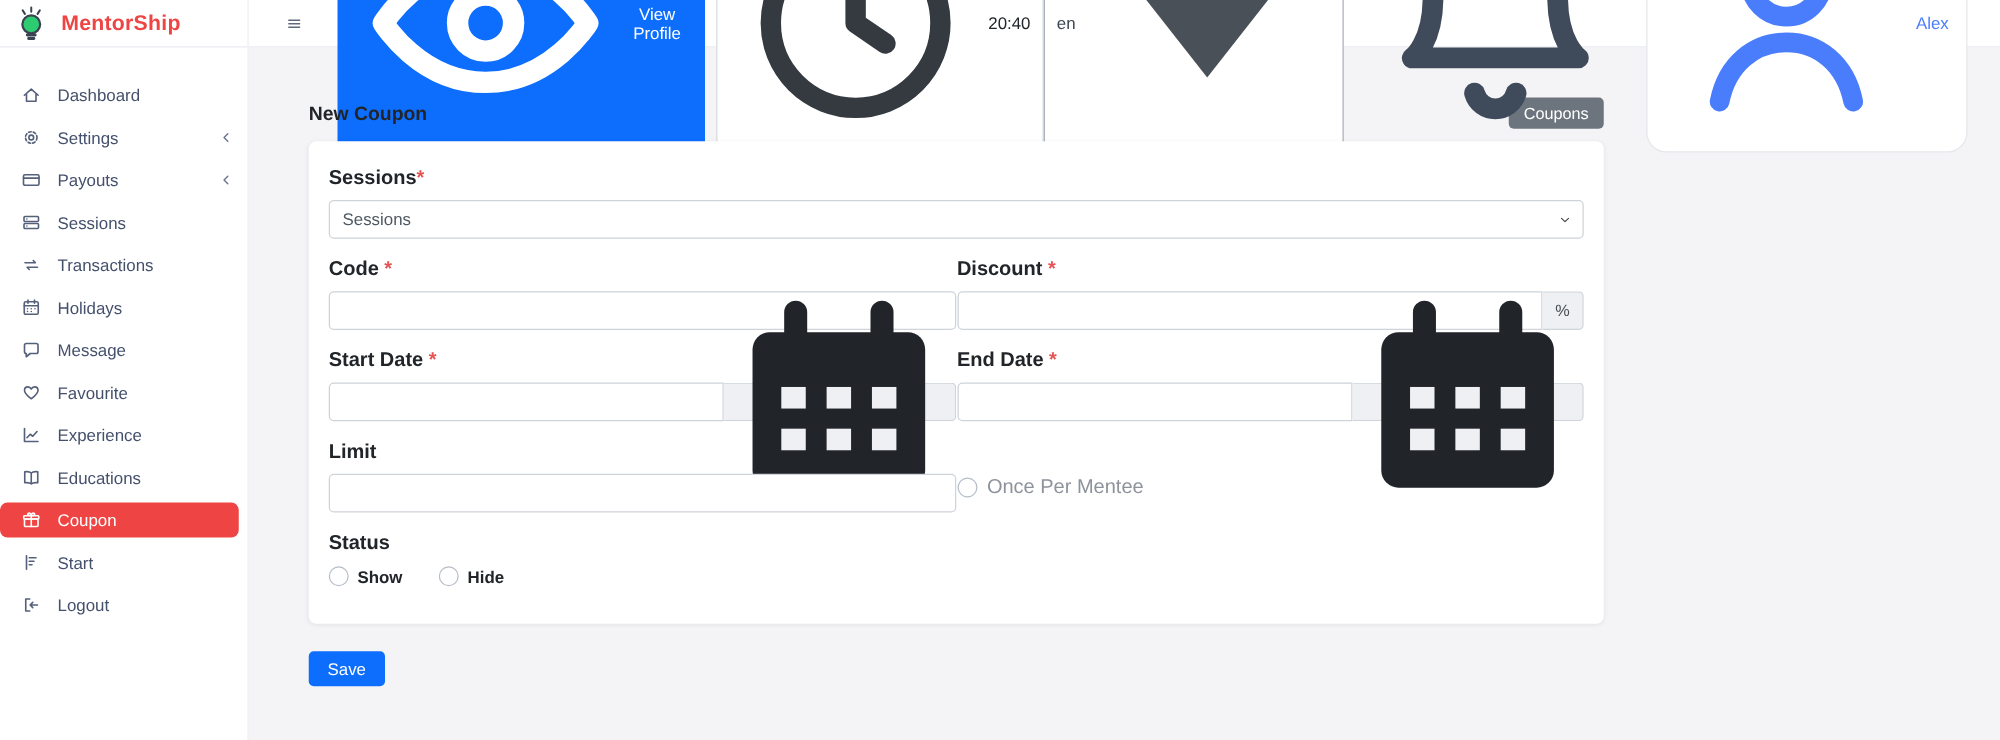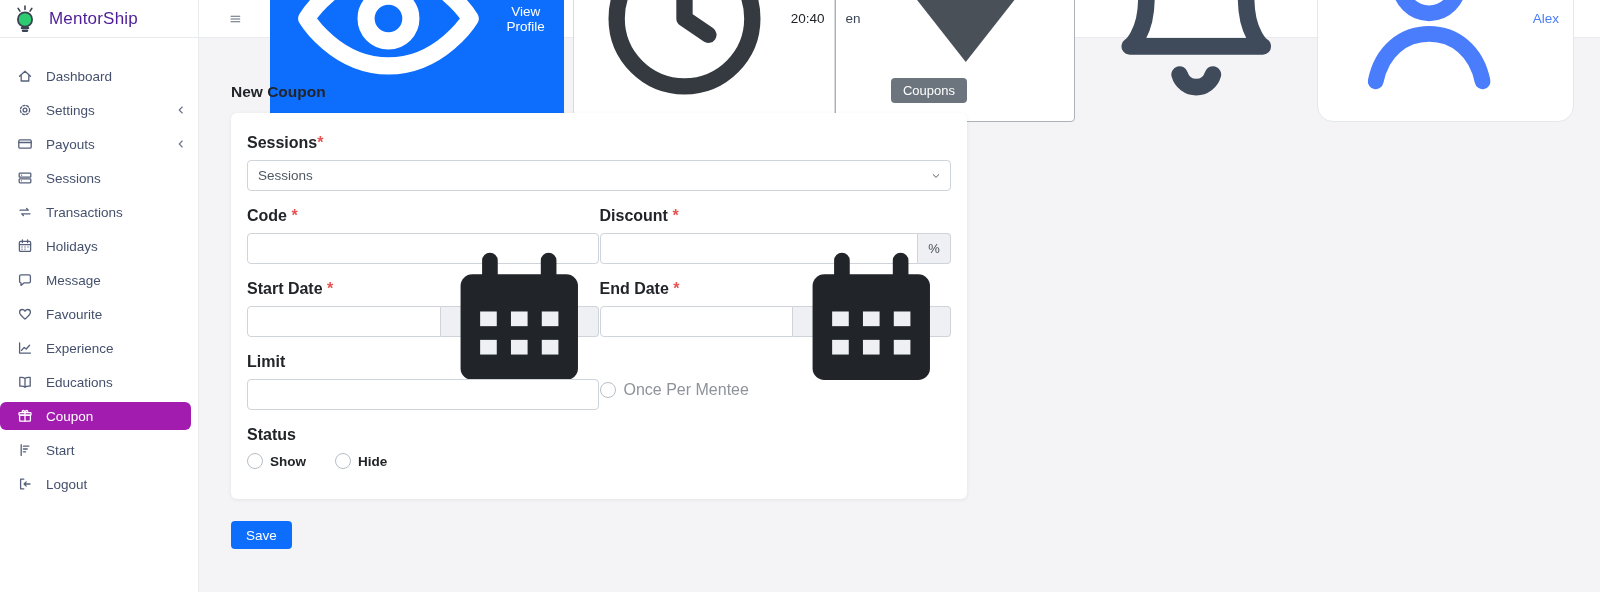--- a/index.html
+++ b/index.html
@@ -3,26 +3,26 @@
 <meta charset="utf-8">
 <style>
   * { margin:0; padding:0; box-sizing:border-box; }
   html,body { width:1600px; height:592px; font-family:"Liberation Sans","DejaVu Sans",sans-serif; background:#fff; overflow:hidden; }
   .app { display:flex; width:1600px; height:592px; }
 
   
   .sidebar { width:199px; min-width:199px; background:#fff; border-right:1px solid #e9ecef; display:flex; flex-direction:column; }
   .brand { height:38px; display:flex; align-items:center; gap:9px; padding-left:10px; border-bottom:1px solid #e9ecef; }
   .brand svg { width:30px; height:30px; }
-  .brand-name { font-size:17px; font-weight:400; color:#4c1d95; letter-spacing:.2px;text-align:right; }
+  .brand-name { font-size:17px; font-weight:700; color:#ef4444; letter-spacing:.2px;text-align:right; }
   .nav { padding-top:24px; }
   .nav-item { display:flex; align-items:center; height:28px; margin-bottom:6px; padding-left:17px; padding-right:10px; color:#44506c; font-size:13.5px; cursor:pointer; }
   .nav-item .nav-ic { width:16px; height:16px; margin-right:13px; display:flex; color:#55607a; }
   .nav-item .nav-ic svg { width:16px; height:16px; }
-  .nav-item.active { background:#a21caf; color:#fff; border-radius:6px; margin-right:7px; }
+  .nav-item.active { background:#ef4444; color:#fff; border-radius:6px; margin-right:7px; }
   .nav-item.active .nav-ic { color:#fff; }
   .nav-chevron { margin-left:auto; width:14px; height:14px; color:#6a7490; display:flex; }
   .nav-chevron svg { width:14px; height:14px; }
 
   
   .main { flex:1; display:flex; flex-direction:column; background:#f4f4f6; }
   .topbar { height:38px; background:#fff; border-bottom:1px solid #e9ecef; display:flex; align-items:center; padding:0 26px 0 30px; }
   .hamburger { color:#5f6b7c; width:18px; height:18px; cursor:pointer; margin-right:28px; display:flex; }
   .hamburger svg { width:18px; height:18px; }
   .btn { border:none; border-radius:4px; font-size:13.5px; cursor:pointer; display:inline-flex; align-items:center; gap:7px; font-family:inherit; }
@@ -33,21 +33,21 @@
   .topbar-right { margin-left:auto; display:flex; align-items:center; gap:19px; }
   .lang-select { display:flex; align-items:center; gap:7px; border:1px solid #aab2bb; border-radius:4px; padding:4px 9px; font-size:13.5px; color:#3c4654; cursor:pointer; background:#fff; }
   .lang-select svg { width:9px; height:9px; color:#495057; }
   .bell-wrap { position:relative; cursor:pointer; color:#3f4a5a; display:flex; }
   .bell-wrap svg { width:19px; height:19px; }
   .user-pill { display:flex; align-items:center; gap:6px; border:1px solid #e4e7ec; border-radius:16px; padding:5px 14px; color:#4a7dfc; font-size:13.5px; cursor:pointer; background:#fff; }
   .user-pill svg { width:15px; height:15px; }
 
   
   .content { flex:1; overflow:hidden; }
-  .container { width:736px; margin:40px 0 0 32px; }
+  .container { width:1036px; margin:40px 0 0 48px; }
   .page-head { display:flex; align-items:flex-end; justify-content:space-between; margin-bottom:10px; }
   .page-title { font-size:15.5px; font-weight:700; color:#212529; padding-bottom:2px; }
   .btn-secondary { background:#6c757d; color:#fff; padding:5px 12px; font-size:13px; }
   .card { background:#fff; border-radius:6px; box-shadow:0 1px 4px rgba(0,0,0,.07); padding:21px 16px 26px; }
   .flabel { font-size:16px; font-weight:600; color:#212529; margin-bottom:8px; display:block; }
   .req { color:#e55353; font-weight:600; }
   .fgroup { margin-bottom:16px; }
   .grid2 { display:flex; gap:1px; }
   .col { flex:1; min-width:0; }
   input.fcontrol { width:100%; height:31px; border:1px solid #ced4da; border-radius:4px; padding:0 10px; font-size:13.5px; color:#212529; background:#fff; font-family:inherit; outline:none; }

